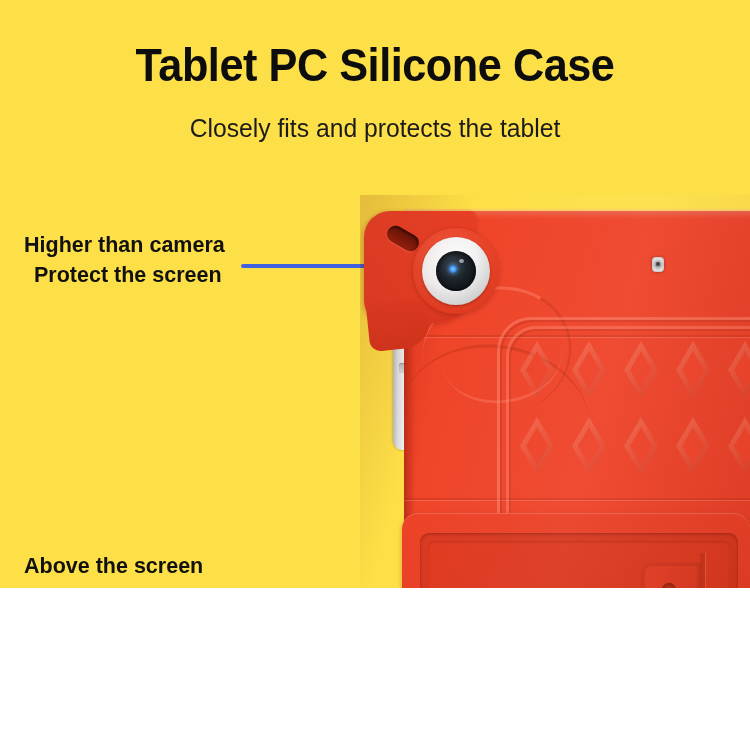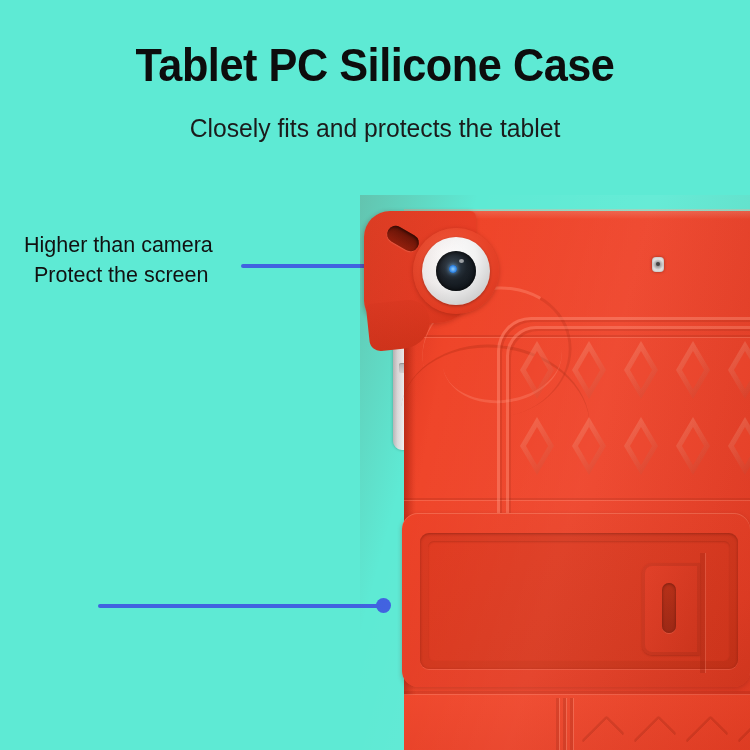--- a/index.html
+++ b/index.html
@@ -9,22 +9,22 @@
     padding: 0;
     background: #ffffff;
   }
   body {
     font-family: "Liberation Sans", "DejaVu Sans", sans-serif;
   }
 
   #stage {
     position: relative;
     width: 750px;
-    height: 750px;
-    background: #5eead4;
+    height: 588px;
+    background: #fde047;
     overflow: hidden;
   }
 
   
   .title {
     position: absolute;
     left: 0;
     top: 40px;
     width: 750px;
     text-align: center;
@@ -49,21 +49,21 @@
     color: #1b1b1b;
     transform: scaleX(0.95);
     transform-origin: 50% 50%;
     white-space: nowrap;
   }
 
   
   .callout-text {
     position: absolute;
     font-size: 21.5px;
-    font-weight: 400;
+    font-weight: 700;
     color: #111111;
     line-height: 1.38;
     white-space: nowrap;
   }
   #callout-camera-text { left: 24px; top: 231px; }
   #callout-camera-text .ln2 { display: block; padding-left: 10px; }
   #callout-screen-text { left: 24px; top: 552px; }
 
   .leader {
     position: absolute;
@@ -451,20 +451,21 @@
 
   <div class="subtitle">Closely fits and protects the tablet</div>
 
   <div class="callout-text" id="callout-camera-text">
     <span class="ln1">Higher than camera</span>
     <span class="ln2">Protect the screen</span>
   </div>
   <div class="leader" id="leader-camera"></div>
   <div class="leader-dot" id="leader-camera-dot"></div>
 
+  <div class="callout-text" id="callout-screen-text">Above the screen</div>
   <div class="leader" id="leader-screen"></div>
   <div class="leader-dot" id="leader-screen-dot"></div>
 
   <div id="product">
 
     <div class="tablet-edge"></div>
 
     <div class="case-body"></div>
     <div class="case-rim"></div>
     <div class="top-shadow"></div>

